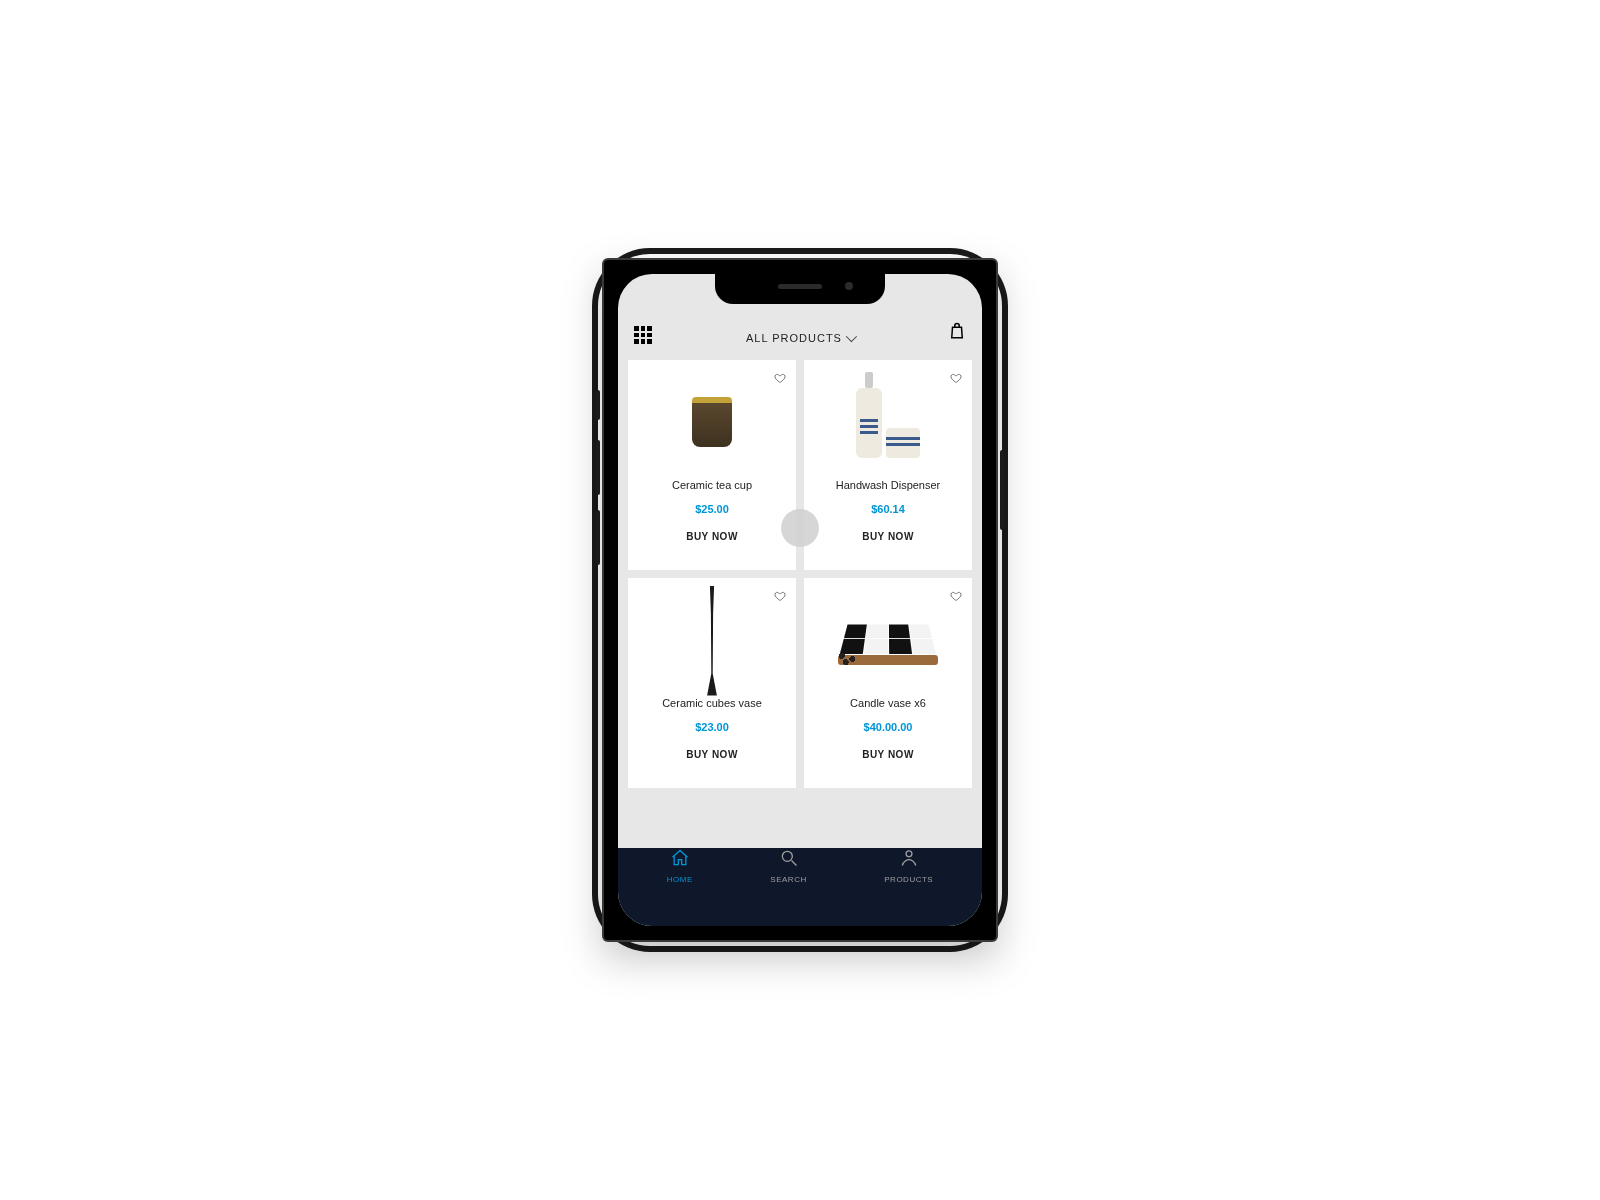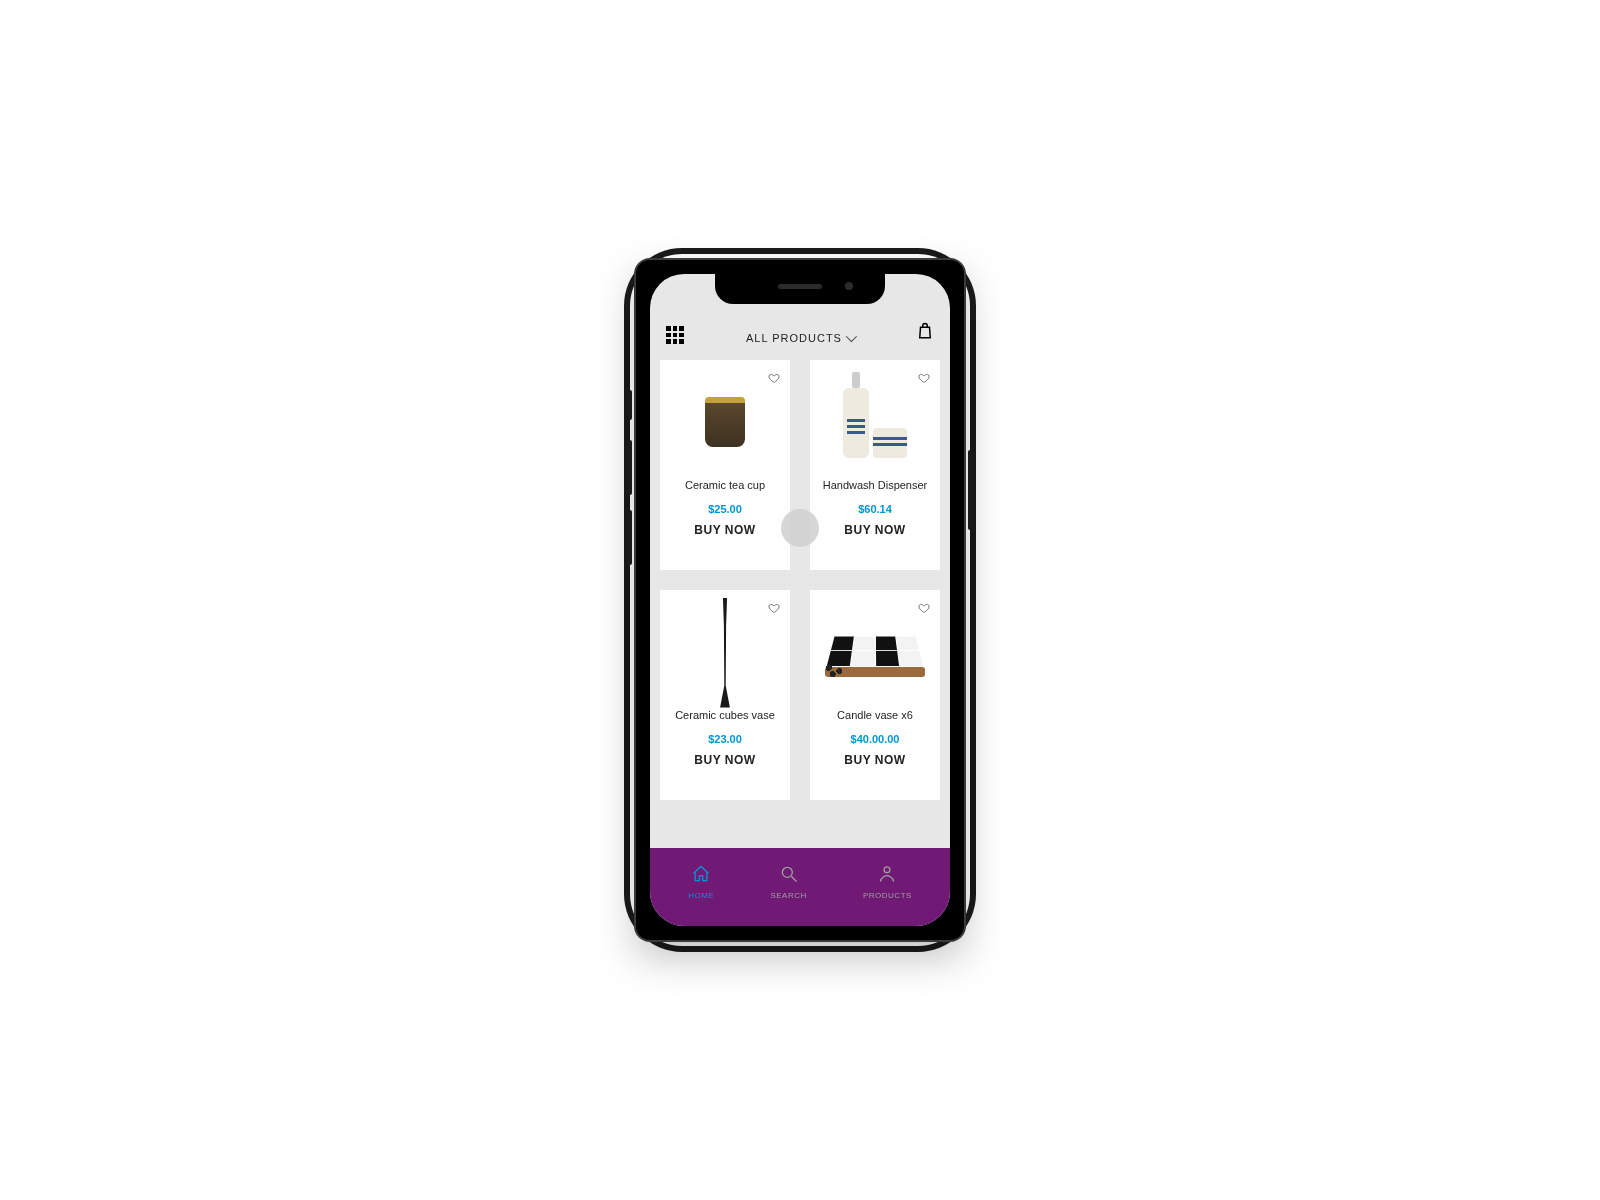--- a/index.html
+++ b/index.html
@@ -9,24 +9,24 @@
     background: #ffffff;
     font-family: -apple-system, BlinkMacSystemFont, "Segoe UI", Arial, sans-serif;
     display: flex;
     align-items: center;
     justify-content: center;
     overflow: hidden;
   }
   
   .phone {
     position: relative;
-    width: 328px;
+    width: 392px;
     height: 680px;
     background: #000;
-    border-radius: 14px;
+    border-radius: 4px;
     padding: 14px;
     box-shadow:
       0 0 0 2px #3a3a3a,
       0 16px 40px rgba(0,0,0,.25);
   }
   .phone::before { 
     content:"";
     position:absolute; inset:-6px;
     border-radius:52px;
     box-shadow:0 0 0 6px #1a1a1a;
@@ -87,21 +87,21 @@
   .chev { width:8px; height:8px; border-right:1.5px solid #444; border-bottom:1.5px solid #444;
           transform:rotate(45deg) translateY(-2px); }
   .bag-icon svg { width:18px; height:18px; stroke:#000; fill:none; stroke-width:2; }
 
   
   .products {
     flex:1;
     padding: 0 10px;
     display:grid;
     grid-template-columns:1fr 1fr;
-    gap:20px;
+    gap:8px;
     align-content:start;
     overflow:hidden;
   }
   .card {
     background:#fff;
     position:relative;
     display:flex; flex-direction:column; align-items:center;
     padding:10px 6px 12px;
     height:210px;
   }
@@ -109,21 +109,21 @@
     position:absolute; top:10px; right:10px;
     width:12px; height:12px;
   }
   .heart svg{ width:12px;height:12px; stroke:#555; fill:none; stroke-width:1.6;}
   .prod-img {
     width:100%; height:105px;
     display:flex; align-items:center; justify-content:center;
   }
   .prod-name { font-size:11px; color:#222; text-align:center; margin-top:4px;}
   .prod-price { font-size:11px; color:#0096d6; font-weight:600; margin-top:12px;}
-  .buy { font-size:12px; letter-spacing:.5px; font-weight:700; color:#222; margin-top:8px;}
+  .buy { font-size:10px; letter-spacing:.5px; font-weight:700; color:#222; margin-top:16px;}
 
   
   .cup { width:40px; height:48px; background:linear-gradient(#5d4a2f,#3d3120);
          border-radius:4px 4px 8px 8px; position:relative;}
   .cup::before{content:"";position:absolute;top:-2px;left:0;right:0;height:6px;
          background:#c4a23a;border-radius:4px 4px 0 0;}
   .dispenser{ display:flex; align-items:flex-end; gap:4px;}
   .disp-bottle{ width:26px;height:70px;background:#efeadf;border-radius:6px;position:relative;}
   .disp-bottle::before{content:"";position:absolute;top:-16px;left:50%;transform:translateX(-50%);
          width:8px;height:16px;background:#ccc;border-radius:2px;}
@@ -149,22 +149,22 @@
   
   .tap-dot{
     position:absolute; top:235px; left:50%; transform:translateX(-50%);
     width:38px;height:38px;border-radius:50%;
     background:#cfcfcf; opacity:.85;
     z-index:10;
   }
 
   
   .bottom-nav{
-    height:78px; background:#701a75;
-    display:flex; justify-content:space-around; align-items:center;
+    height:78px; background:#0f172a;
+    display:flex; justify-content:space-around; 
     padding:0 10px 10px;
   }
   .nav-item{ display:flex; flex-direction:column; align-items:center; gap:5px;
              font-size:8px; letter-spacing:.5px; color:#9e9e9e;}
   .nav-item.active{ color:#0096d6;}
   .nav-item svg{ width:20px;height:20px; stroke:currentColor; fill:none; stroke-width:1.6;}
 </style>
 </head>
 <body>
 

